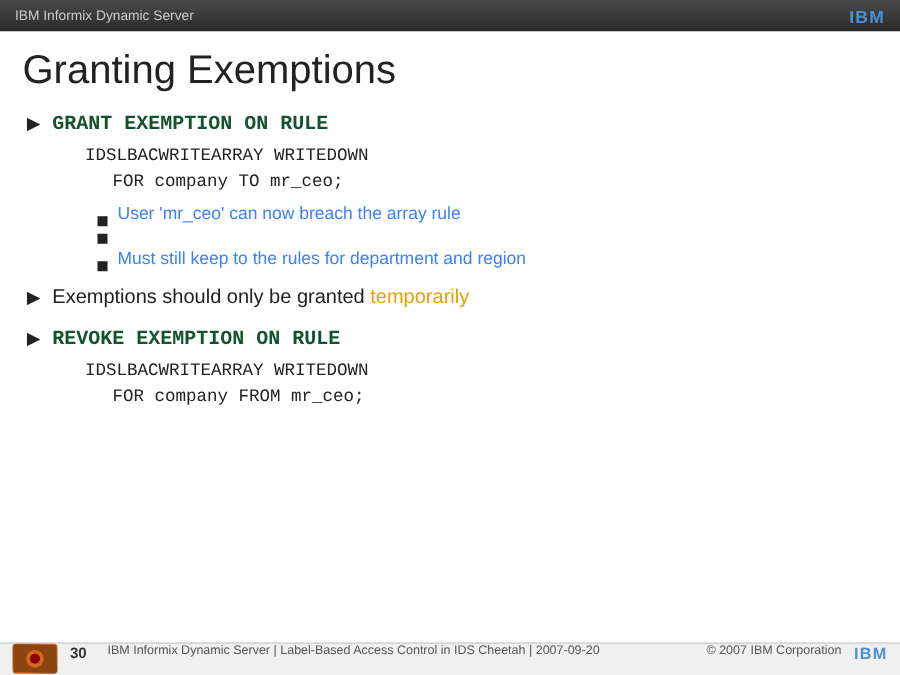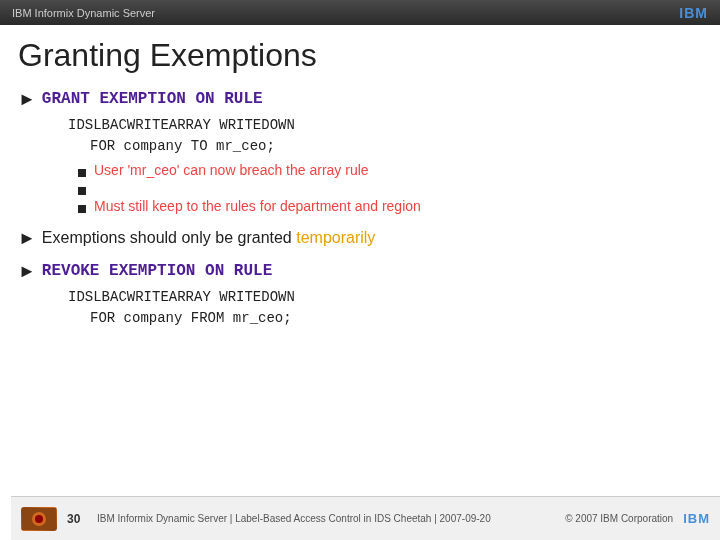--- a/index.html
+++ b/index.html
@@ -60,21 +60,21 @@
       color: #222;
       font-size: 18px;
       line-height: 1.3;
       flex-shrink: 0;
     }
 
     .heading-text {
       font-family: 'Courier New', monospace;
       font-size: 16px;
       font-weight: bold;
-      color: #4c1d95;
+      color: #14532d;
       line-height: 1.4;
     }
 
     .code-block {
       font-family: 'Courier New', monospace;
       font-size: 14px;
       color: #222;
       margin-left: 50px;
       line-height: 1.5;
     }
@@ -87,52 +87,51 @@
       line-height: 1.5;
     }
 
     .bullet-list {
       margin-left: 60px;
       margin-top: 4px;
     }
 
     .bullet-item {
       display: flex;
-      align-items: center;
+      align-items: flex-end;
       gap: 8px;
       margin-bottom: 2px;
       font-size: 14px;
-      color: #ef4444;
+      color: #3b82f6;
       line-height: 1.4;
     }
 
     .bullet-square {
       width: 8px;
       height: 8px;
       background: #222;
       flex-shrink: 0;
       margin-top: 4px;
     }
 
     .highlight-temporarily {
       color: #e8a000;
       font-weight: normal;
     }
 
     
     .footer {
       position: absolute;
       bottom: 0;
-      left: 11px;
+      left: 0;
       right: 0;
-      height: 44px;
+      height: 26px;
       background: #f0f0f0;
       border-top: 1px solid #ccc;
       display: flex;
-      align-items: center;
       padding: 0 10px;
       gap: 10px;
     }
 
     .footer-logo-box {
       width: 36px;
       height: 24px;
       background: linear-gradient(135deg, #8B4513, #D2691E, #8B4513);
       border-radius: 3px;
       display: flex;

